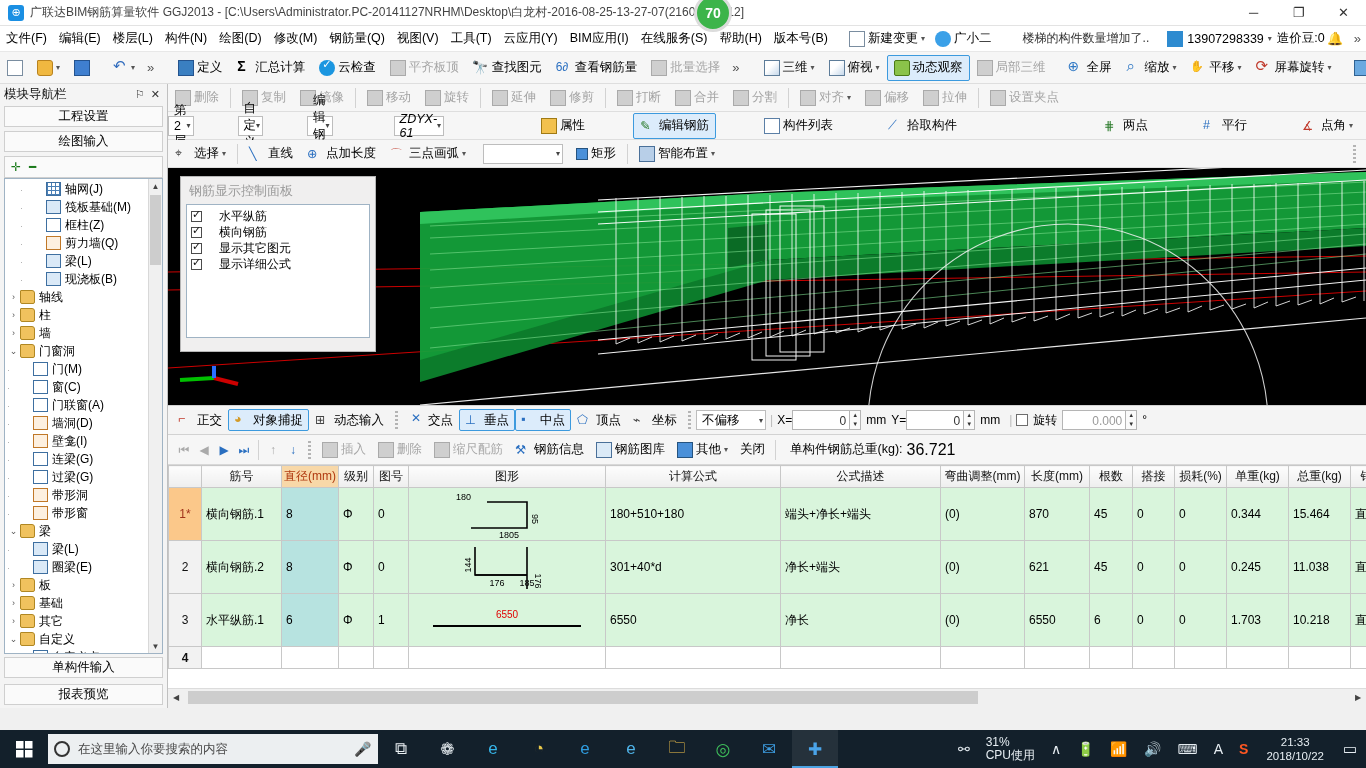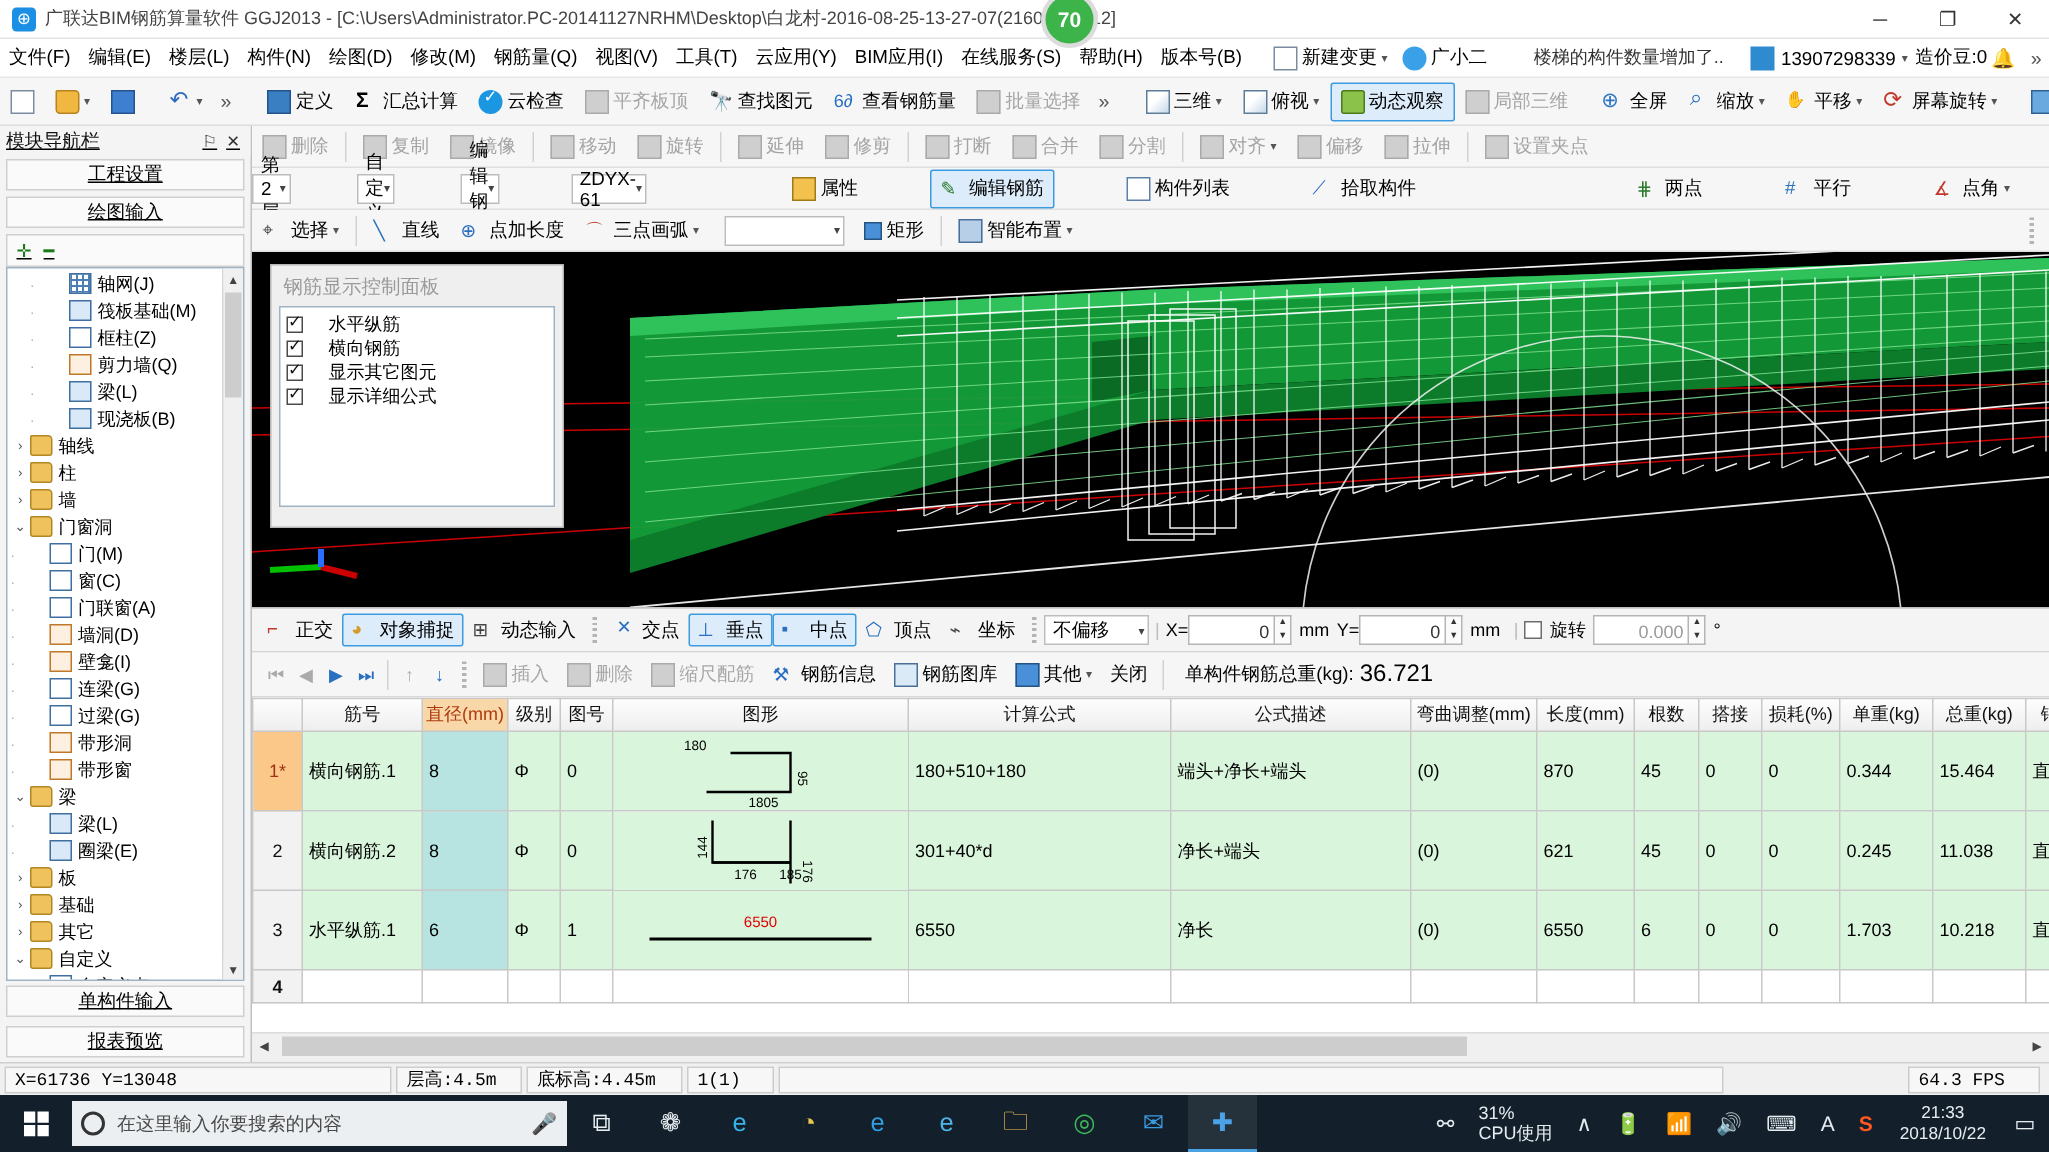--- a/index.html
+++ b/index.html
@@ -90,21 +90,21 @@
   .ic.layers { background:#6aa9e0; border:1px solid #2f6292; }
   .ic.cross-blue::before { content:"✕"; position:absolute; left:2px; top:-1px; color:#2a6fc0; font-size:12px; }
   .ic.prop { background:#f2c14e; border:1px solid #a07a14; }
   .ic.list { background:#fff; border:1px solid #5b7fa6; }
   .ic.tiny-sq { width:12px; height:12px; background:#4a90d9; border:1px solid #25537f; }
 
   
   .sidebar {
     position:absolute; left:0; top:84px; width:168px; height:624px;
     background:#f4f4f4; border-right:1px solid #c0c0c0;
-    display:flex; flex-direction:column;text-decoration:underline;
+    display:flex; flex-direction:column;
   }
   .sb-head {
     height:20px; display:flex; align-items:center; padding:0 4px;
     font-size:12.5px; background:#f4f4f4; color:#111;
   }
   .sb-head .sp { flex:1; }
   .sb-head .pin, .sb-head .x { padding:0 3px; color:#333; font-size:11px; }
   .sb-btn {
     margin:2px 4px; height:21px; background:#fafafa; border:1px solid #cfcfcf;
     display:flex; align-items:center; justify-content:center; font-size:12.5px;
@@ -687,21 +687,21 @@
         <span class="ca" style="margin-left:auto;">▾</span>
       </div>
     <div class="combo" style="width:76px;margin-left:3px;">
         <span>自定义</span>
         <span class="ca" style="margin-left:auto;">▾</span>
       </div>
     <div class="combo" style="width:74px;margin-left:3px;">
         <span>编辑钢筋</span>
         <span class="ca" style="margin-left:auto;">▾</span>
       </div>
-    <div class="combo" style="width:72px;margin-left:7px;">
+    <div class="combo" style="width:72px;margin-left:20px;font-style:italic;">
         <span>ZDYX-61</span>
         <span class="ca" style="margin-left:auto;">▾</span>
       </div>
     <div class="tsep"></div>
     <div class="tool">
         <span class="ic prop"></span>
         <span>属性</span>
       </div>
     <div class="tool sel">
         <span class="ic" style="color:#2a7a2a;">✎</span>
@@ -1128,28 +1128,20 @@
   </div>
 
   <div class="gscroll">
     <div class="gs-arrow">◀</div>
     <div class="gs-track">
       <div class="gs-thumb"></div>
     </div>
     <div class="gs-arrow">▶</div>
   </div>
 
-  <div class="statusbar">
-    <div class="st-cell" style="width:258px;">X=61736  Y=13048</div>
-    <div class="st-cell" style="width:84px;">层高:4.5m</div>
-    <div class="st-cell" style="width:104px;">底标高:4.45m</div>
-    <div class="st-cell" style="width:58px;">1(1)</div>
-    <div class="st-cell st-flex" style="margin-right:120px;"></div>
-    <div class="st-cell" style="width:88px;margin-right:6px;">64.3 FPS</div>
-  </div>
 
   <div class="taskbar">
     <div class="start">
         <div class="start-g"></div>
       </div>
     <div class="searchbox">
       <span class="circ-o"></span>
       <span>在这里输入你要搜索的内容</span>
       <span style="margin-left:auto;font-size:14px;color:#444;">🎤</span>
     </div>

